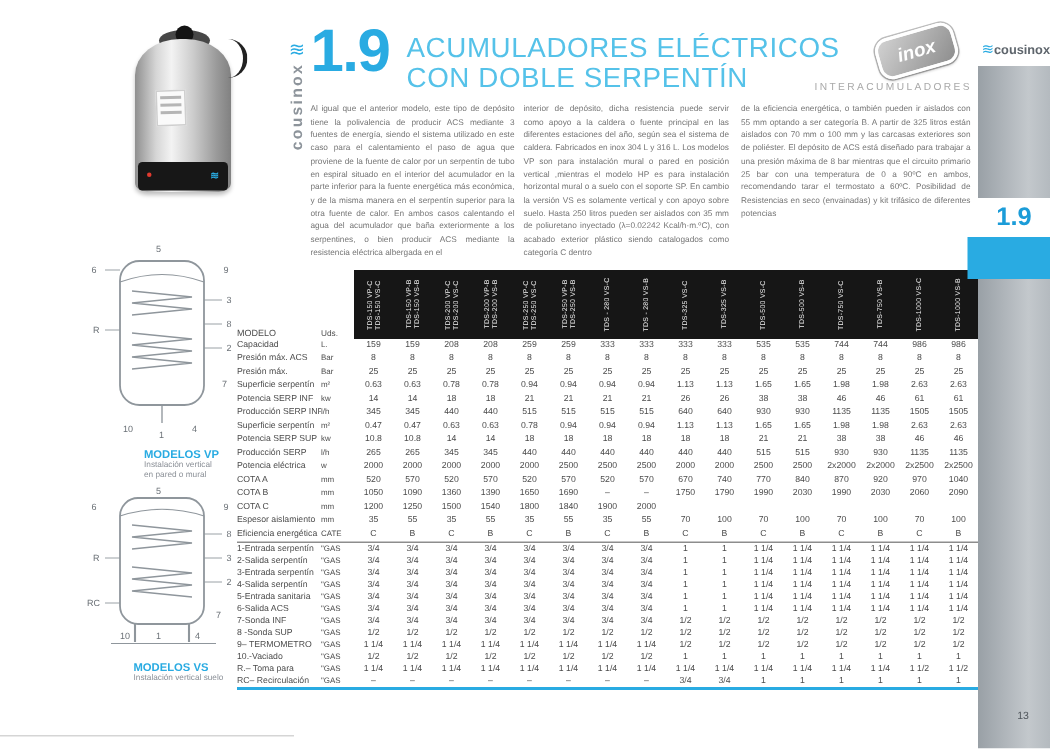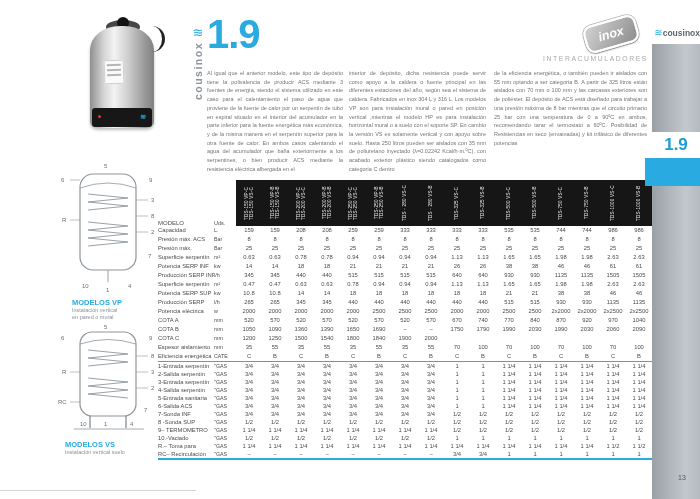--- a/index.html
+++ b/index.html
@@ -23,21 +23,21 @@
   .photo .sticker{position:absolute;left:20px;top:40px;width:18px;height:22px;background:#fafafa;
     border:1px solid #cfcfcf;transform:rotate(-2deg);}
   .photo .sticker i{display:block;height:2px;background:#b5b5b5;margin:3px 2px 0 2px;}
   .photo .panel{position:absolute;left:8px;top:88px;width:60px;height:19px;background:#171717;border-radius:3px;}
   .photo .panel .led{position:absolute;left:6px;top:7px;width:3px;height:3px;border-radius:50%;background:#e03a2f;}
   .photo .panel .mark{position:absolute;right:6px;top:5px;color:#29abe2;font-size:7px;font-weight:bold;}
 
   
   .diag{stroke:#8f969c;fill:none;}
   .diag text{fill:#6a7076;font-size:6px;stroke:none;font-family:"Liberation Sans",sans-serif;}
-  .diag-cap{width:90px;}
+  .diag-cap{width:90px;margin-left:24px;}
   .diag-cap .t{color:#29abe2;font-weight:bold;font-size:7.5px;}
   .diag-cap .s{color:#8b9097;font-size:5.5px;line-height:6.5px;white-space:pre-line;}
 
   
   .vlogo{left:190px;top:26px;width:16px;text-align:center;}
   .vlogo .icon{color:#29abe2;font-size:13px;line-height:13px;display:block;}
   .vlogo .txt{writing-mode:vertical-rl;transform:rotate(180deg);font-weight:bold;
     font-size:10.5px;color:#8d949b;letter-spacing:1.5px;margin-top:3px;}
   .secnum{left:207px;top:12px;font-size:40px;font-weight:bold;color:#29abe2;letter-spacing:-1px;}
   .title{left:271px;top:22px;width:330px;font-size:18.5px;line-height:19.5px;
@@ -165,20 +165,22 @@
   <div class="s">Instalación vertical suelo</div>
 </div>
 
 <div class="abs vlogo">
   <span class="icon">≋</span>
   <span class="txt">cousinox</span>
 </div>
 
 <div class="abs secnum">1.9</div>
 <div class="abs title">
+  <div>ACUMULADORES ELÉCTRICOS</div>
+  <div>CON DOBLE SERPENTÍN</div>
 </div>
 <div class="abs inox-badge">inox</div>
 <div class="abs category">INTERACUMULADORES</div>
 
 <div class="abs intro c1">Al igual que el anterior modelo, este tipo de depósito tiene la polivalencia de producir ACS mediante 3 fuentes de energía, siendo el sistema utilizado en este caso para el calentamiento el paso de agua que proviene de la fuente de calor por un serpentín de tubo en espiral situado en el interior del acumulador en la parte inferior para la fuente energética más económica, y de la misma manera en el serpentín superior para la otra fuente de calor. En ambos casos calentando el agua del acumulador que baña exteriormente a los serpentines, o bien producir ACS mediante la resistencia eléctrica albergada en el</div>
 <div class="abs intro c2">interior de depósito, dicha resistencia puede servir como apoyo a la caldera o fuente principal en las diferentes estaciones del año, según sea el sistema de caldera. Fabricados en inox 304 L y 316 L. Los modelos VP son para instalación mural o pared en posición vertical ,mientras el modelo HP es para instalación horizontal mural o a suelo con el soporte SP. En cambio la versión VS es solamente vertical y con apoyo sobre suelo. Hasta 250 litros pueden ser aislados con 35 mm de poliuretano inyectado (λ=0.02242 Kcal/h·m.ºC), con acabado exterior plástico siendo catalogados como categoría C dentro</div>
 <div class="abs intro c3">de la eficiencia energética, o también pueden ir aislados con 55 mm optando a ser categoría B. A partir de 325 litros están aislados con 70 mm o 100 mm y las carcasas exteriores son de poliéster. El depósito de ACS está diseñado para trabajar a una presión máxima de 8 bar mientras que el circuito primario 25 bar con una temperatura de 0 a 90ºC en ambos, recomendando tarar el termostato a 60ºC. Posibilidad de Resistencias en seco (envainadas) y kit trifásico de diferentes potencias</div>
 
 <table id="spec-table">
     <thead>

